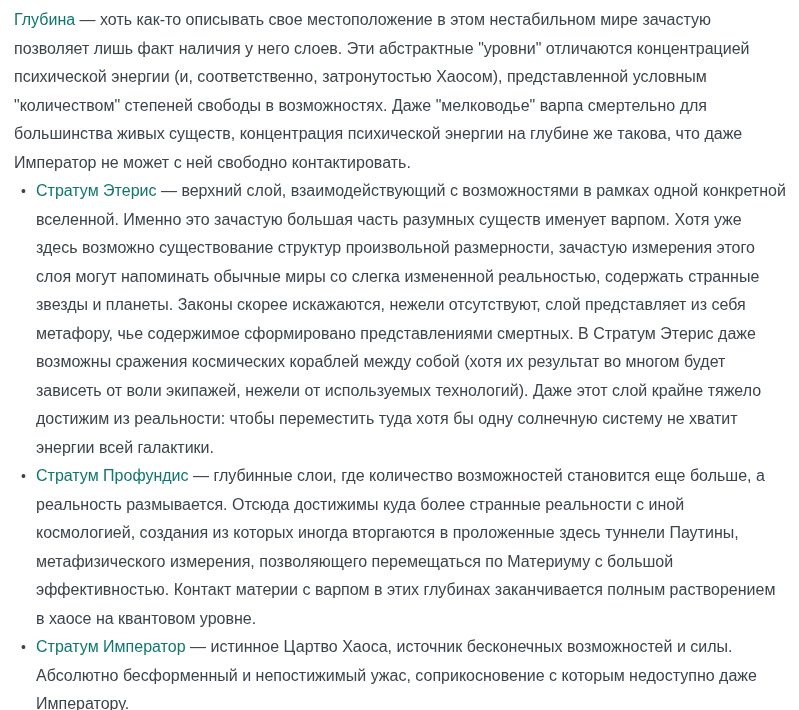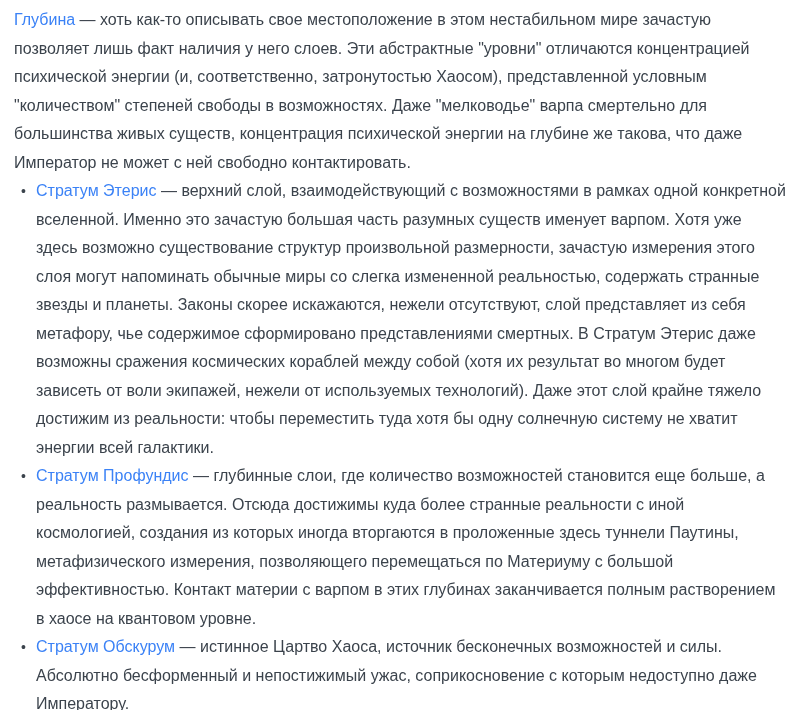--- a/index.html
+++ b/index.html
@@ -17,21 +17,21 @@
     color: #3b434c;
     -webkit-font-smoothing: antialiased;
   }
   .article {
     padding: 6px 13px 0 14px;
   }
   .intro {
     margin: 0;
   }
   .term-link {
-    color: #3b82f6;
+    color: #0f766e;
     cursor: pointer;
     text-decoration: none;
   }
   ul.strata-list {
     margin: 0;
     padding: 0;
     list-style: none;
   }
   ul.strata-list li {
     position: relative;
@@ -52,16 +52,16 @@
 <div class="article">
 
   <p class="intro"><span class="term-link">Глубина</span><span> — хоть как-то описывать свое местоположение в этом нестабильном мире зачастую позволяет лишь факт наличия у него слоев. Эти абстрактные "уровни" отличаются концентрацией психической энергии (и, соответственно, затронутостью Хаосом), представленной условным "количеством" степеней свободы в возможностях. Даже "мелководье" варпа смертельно для большинства живых существ, концентрация психической энергии на глубине же такова, что даже Император не может с ней свободно контактировать.</span></p>
 
   <ul class="strata-list">
 
     <li><span class="bullet">•</span><span class="term-link">Стратум Этерис</span><span> — верхний слой, взаимодействующий с возможностями в рамках одной конкретной вселенной. Именно это зачастую большая часть разумных существ именует варпом. Хотя уже здесь возможно существование структур произвольной размерности, зачастую измерения этого слоя могут напоминать обычные миры со слегка измененной реальностью, содержать странные звезды и планеты. Законы скорее искажаются, нежели отсутствуют, слой представляет из себя метафору, чье содержимое сформировано представлениями смертных. В Стратум Этерис даже возможны сражения космических кораблей между собой (хотя их результат во многом будет зависеть от воли экипажей, нежели от используемых технологий). Даже этот слой крайне тяжело достижим из реальности: чтобы переместить туда хотя бы одну солнечную систему не хватит энергии всей галактики.</span></li>
 
     <li><span class="bullet">•</span><span class="term-link">Стратум Профундис</span><span> — глубинные слои, где количество возможностей становится еще больше, а реальность размывается. Отсюда достижимы куда более странные реальности с иной космологией, создания из которых иногда вторгаются в проложенные здесь туннели Паутины, метафизического измерения, позволяющего перемещаться по Материуму с большой эффективностью. Контакт материи с варпом в этих глубинах заканчивается полным растворением в хаосе на квантовом уровне.</span></li>
 
-    <li><span class="bullet">•</span><span class="term-link">Стратум Обскурум</span><span> — истинное Цартво Хаоса, источник бесконечных возможностей и силы. Абсолютно бесформенный и непостижимый ужас, соприкосновение с которым недоступно даже Императору.</span></li>
+    <li><span class="bullet">•</span><span class="term-link">Стратум Император</span><span> — истинное Цартво Хаоса, источник бесконечных возможностей и силы. Абсолютно бесформенный и непостижимый ужас, соприкосновение с которым недоступно даже Императору.</span></li>
 
   </ul>
 </div>
 
 </body></html>

